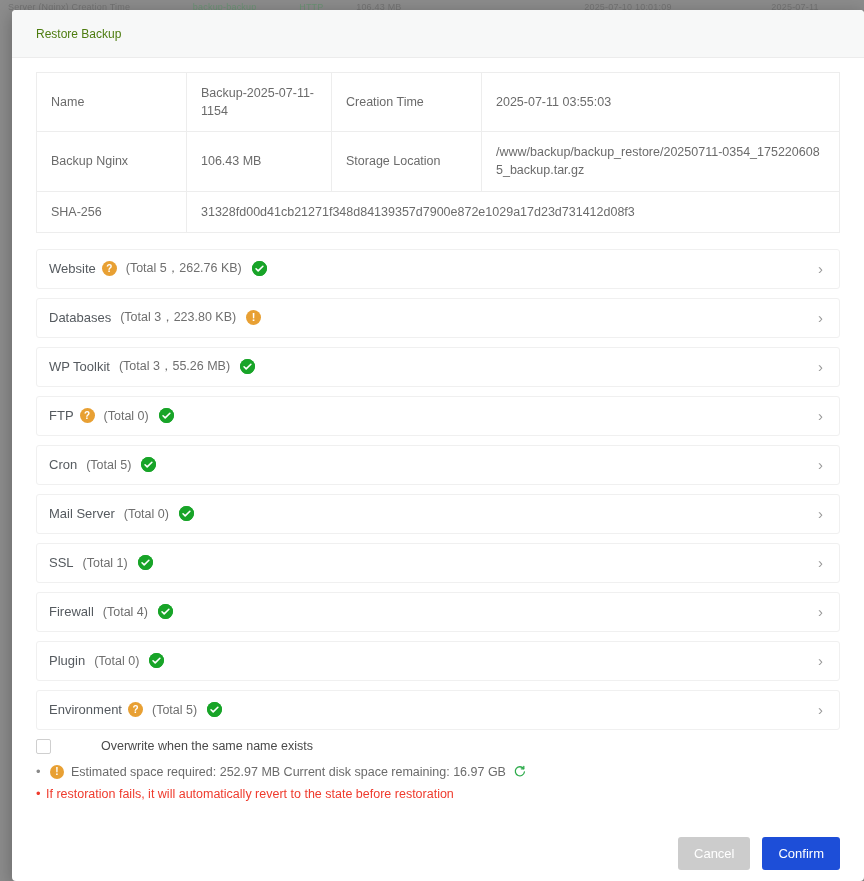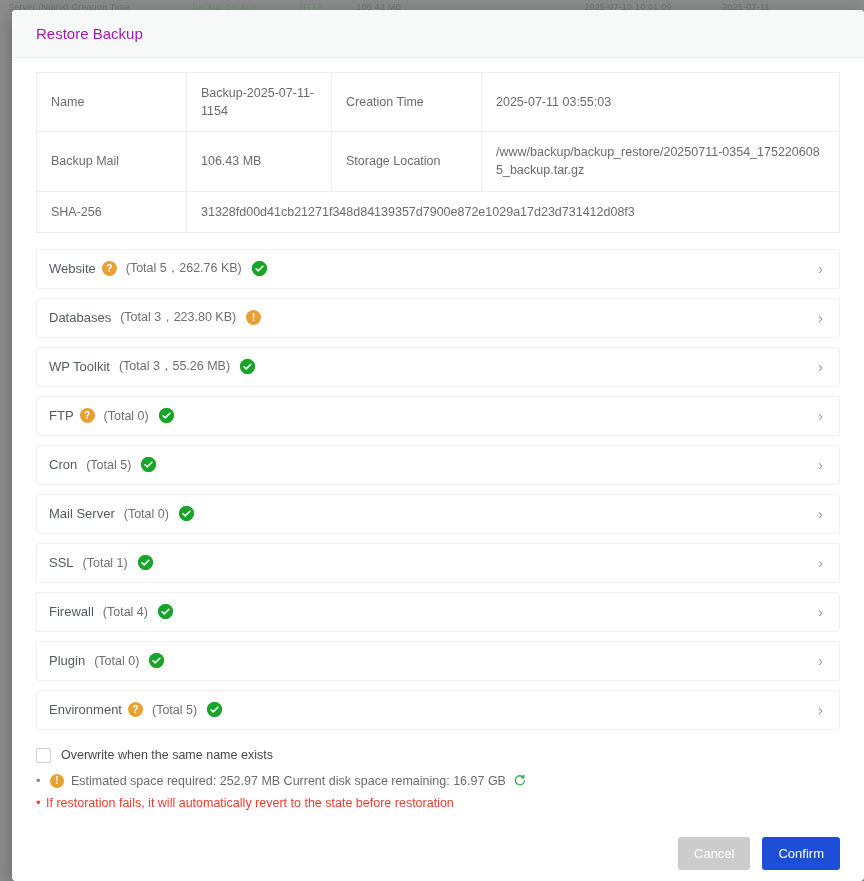--- a/index.html
+++ b/index.html
@@ -47,22 +47,22 @@
   #dialog-header {
     height: 48px;
     min-height: 48px;
     background: #f7f8f8;
     border-bottom: 1px solid #ececec;
     display: flex;
     align-items: center;
     padding: 0 24px;
   }
   #dialog-title {
-    font-size: 15px;
-    color: #a21caf;
+    font-size: 12px;
+    color: #4d7c0f;
   }
 
   
   #dialog-body {
     flex: 1;
     padding: 14px 24px 0 24px;
     overflow: hidden;
   }
 
   
@@ -142,22 +142,23 @@
   }
   .badge-help { background: #e8a033; margin-left: 6px; font-size: 10px; }
   .badge-ok   { background: #18a428; margin-left: 10px; }
   .badge-warn { background: #e8a033; margin-left: 10px; font-size: 11px; }
   .badge-ok svg { display: block; }
 
   
   #overwrite-line {
     display: flex;
     align-items: center;
-    margin-top: 18px;
+    margin-top: 9px;
     margin-bottom: 11px;
+    gap: 40px;
   }
   .cbox {
     width: 15px;
     height: 15px;
     border: 1px solid #cfcfcf;
     border-radius: 2px;
     background: #fff;
     flex: 0 0 auto;
     cursor: pointer;
   }
@@ -233,41 +234,41 @@
 </style>
 </head>
 <body>
 
 <div id="backdrop-content">
   <span class="bd-cell">Server (Nginx)   Creation Time</span>
   <span class="bd-cell bd-green" style="margin-left:60px">backup-backup</span>
   <span class="bd-cell bd-green" style="margin-left:40px">HTTP</span>
   <span class="bd-cell" style="margin-left:30px">106.43 MB</span>
   <span class="bd-cell" style="margin-left:180px">2025-07-10 10:01:09</span>
-  <span class="bd-cell" style="margin-left:48px">2025-07-11</span>
+  <span class="bd-cell" style="margin-left:97px">2025-07-11</span>
 </div>
 
 <div id="dialog">
 
   <div id="dialog-header">
     <div id="dialog-title">Restore Backup</div>
   </div>
 
   <div id="dialog-body">
 
     <table class="info">
       <tbody>
           <tr>
         <td class="lbl">Name</td>
         <td class="val1">Backup-2025-07-11-1154</td>
         <td class="lbl2">Creation Time</td>
         <td class="val2">2025-07-11 03:55:03</td>
       </tr>
       <tr>
-        <td class="lbl">Backup Mail</td>
+        <td class="lbl">Backup Nginx</td>
         <td class="val1">106.43 MB</td>
         <td class="lbl2">Storage Location</td>
         <td class="val2">/www/backup/backup_restore/20250711-0354_1752206085_backup.tar.gz</td>
       </tr>
       <tr>
         <td class="lbl">SHA-256</td>
         <td class="hashval" colspan="3">31328fd00d41cb21271f348d84139357d7900e872e1029a17d23d731412d08f3</td>
       </tr>
     </tbody>
       </table>

